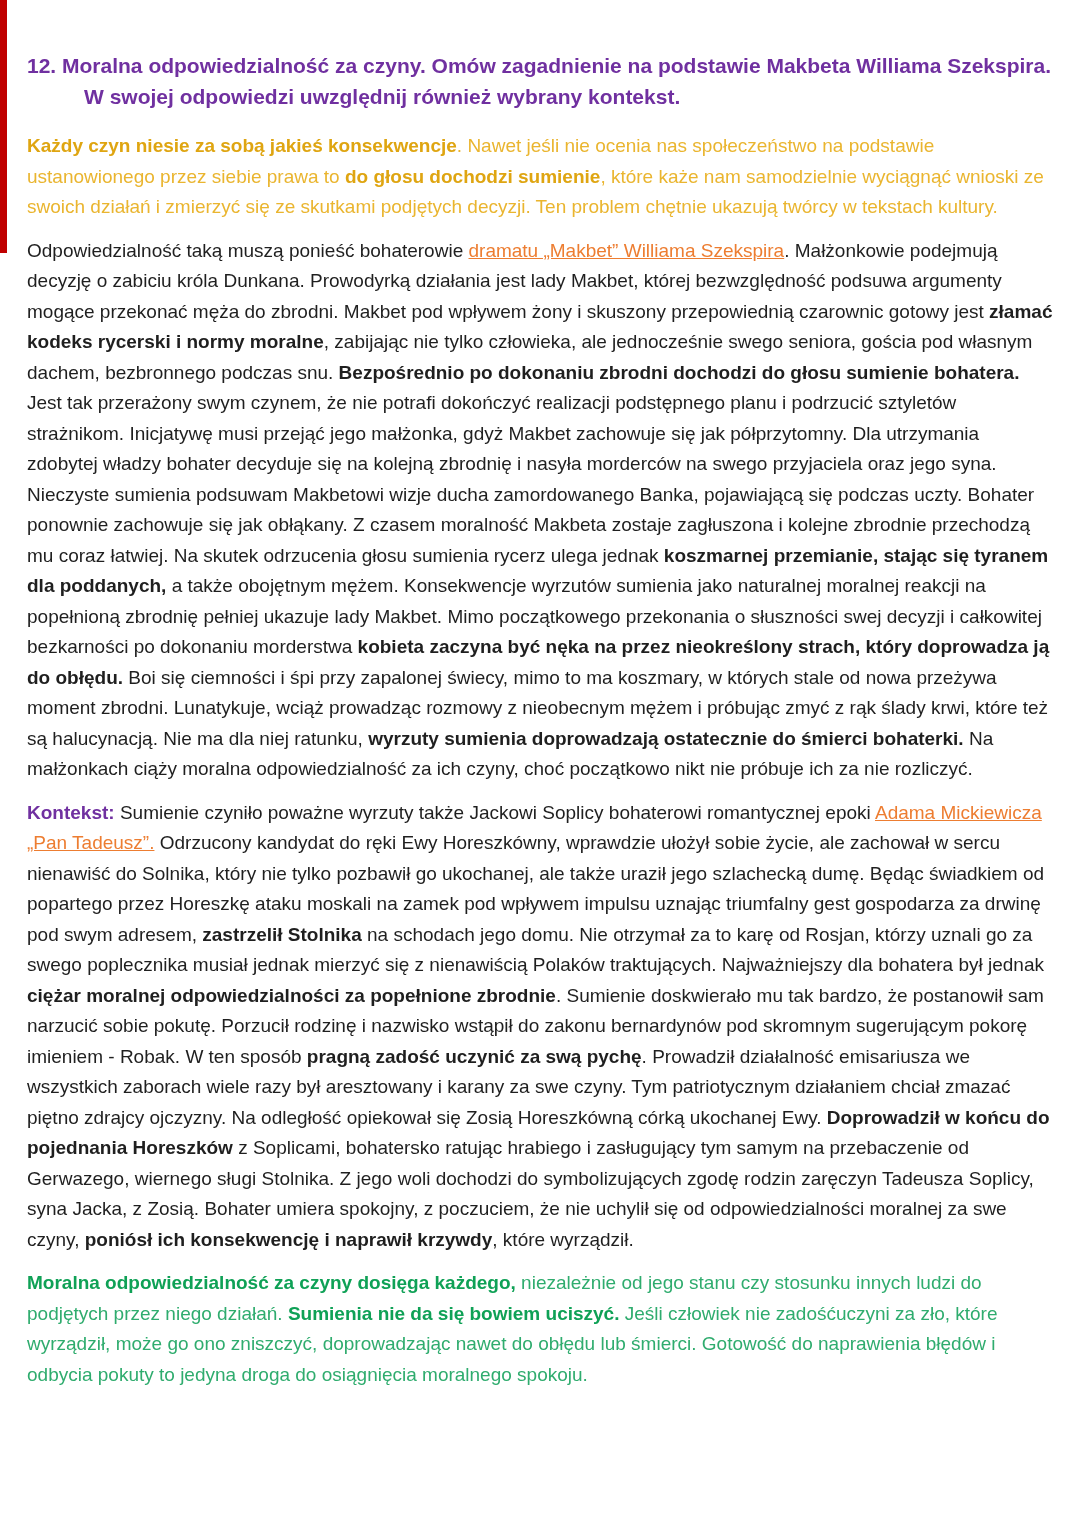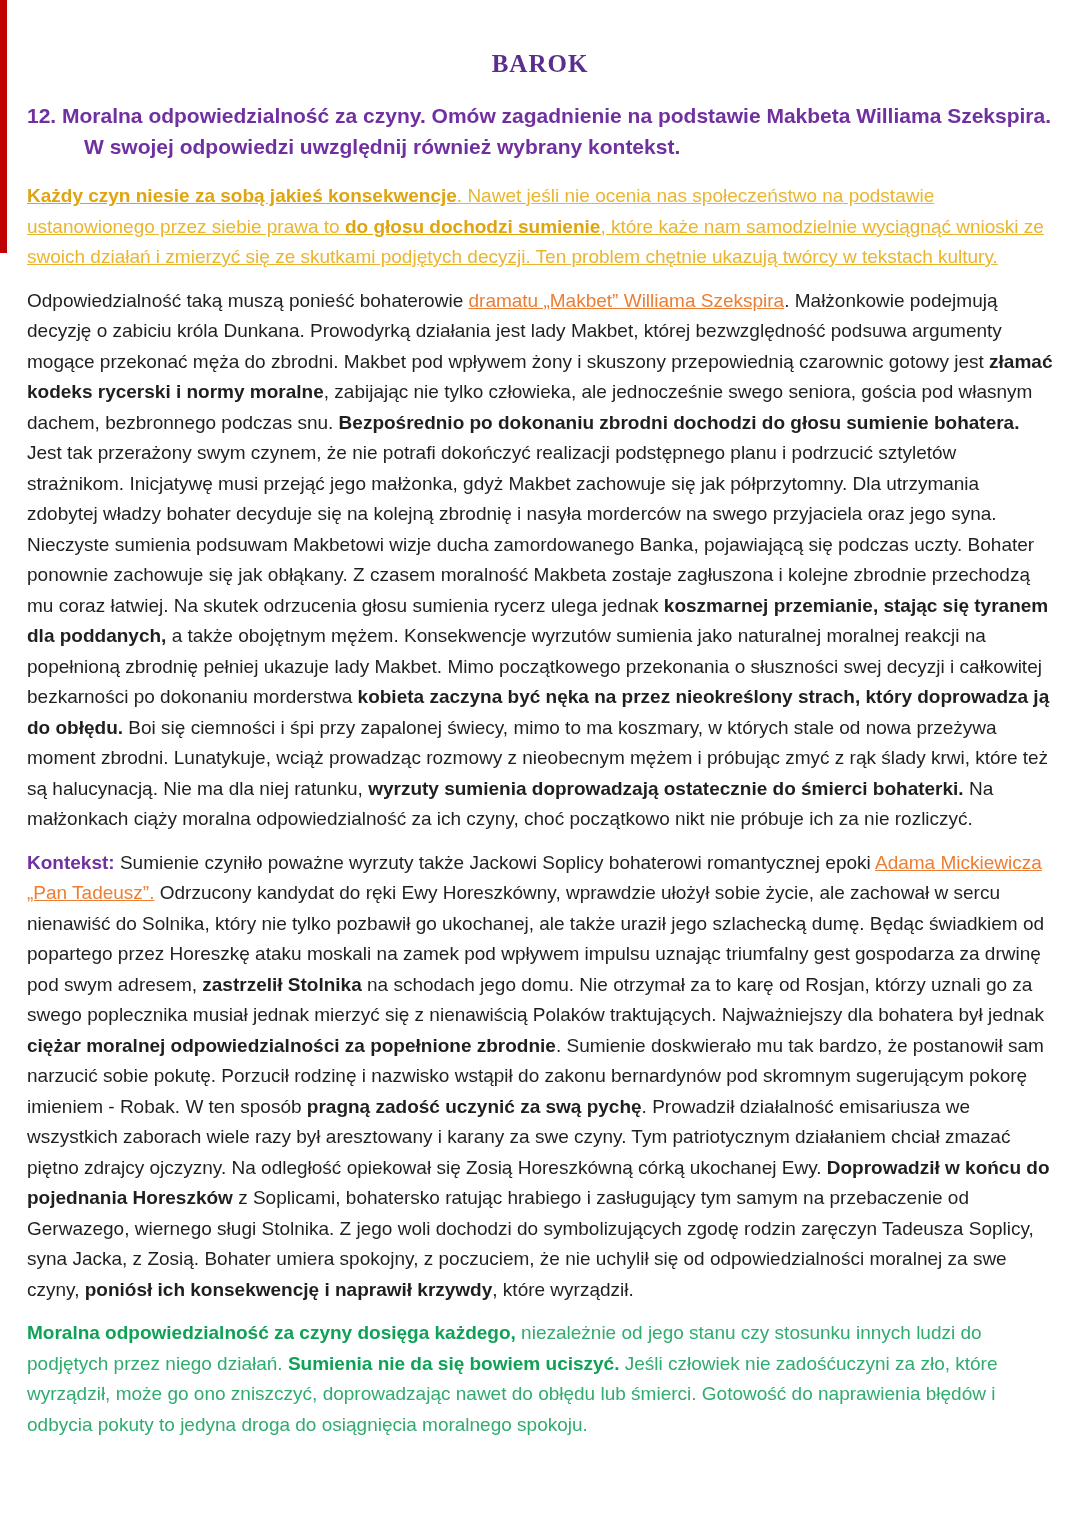--- a/index.html
+++ b/index.html
@@ -45,36 +45,35 @@
   }
   .para {
     margin: 0 0 13px 0;
     font-size: 19px;
     line-height: 30.5px;
     color: var(--body, #1f1f1f);
     text-align: left;
   }
   .para:last-child { margin-bottom: 11px; }
   .b { font-weight: 700; }
-  .c-gold   { color: var(--gold, #eab52f); text-decoration: underline; }
+  .c-gold   { color: var(--gold, #eab52f); }
   .b.c-gold { color: var(--gold_bold, #dfa511); }
   .c-blue   { color: var(--blue, #2b86c8); }
   .b.c-blue { color: var(--blue_bold, #1b74ba); }
   .c-orange { color: var(--orange, #ed7d31); text-decoration: underline; }
   .c-purple { color: var(--heading_purple, #7030a0); }
   .c-green  { color: var(--green, #2fac6e); }
   .b.c-green{ color: var(--green_bold, #0fa156); }
 </style>
 </head>
 <body>
 
 <div class="red-strip"></div>
 
 <div class="page">
-  <h1 class="doc-title">BAROK</h1>
 
   <div class="q-heading"><span class="b c-purple">12. Moralna odpowiedzialność za czyny. Omów zagadnienie na podstawie Makbeta Williama Szekspira. W swojej odpowiedzi uwzględnij również wybrany kontekst.</span></div>
 
   <p class="para"><span class="b c-gold">Każdy czyn niesie za sobą jakieś konsekwencje</span><span class="c-gold">. Nawet jeśli nie ocenia nas społeczeństwo na podstawie ustanowionego przez siebie prawa to </span><span class="b c-gold">do głosu dochodzi sumienie</span><span class="c-gold">, które każe nam samodzielnie wyciągnąć wnioski ze swoich działań i zmierzyć się ze skutkami podjętych decyzji. Ten problem chętnie ukazują twórcy w tekstach kultury.</span></p>
 
 
   <p class="para"><span>Odpowiedzialność taką muszą ponieść bohaterowie </span><span class="c-orange">dramatu „Makbet” Williama Szekspira</span><span>. Małżonkowie podejmują decyzję o zabiciu króla Dunkana. Prowodyrką działania jest lady Makbet, której bezwzględność podsuwa argumenty mogące przekonać męża do zbrodni. Makbet pod wpływem żony i skuszony przepowiednią czarownic gotowy jest </span><span class="b">złamać kodeks rycerski i normy moralne</span><span>, zabijając nie tylko człowieka, ale jednocześnie swego seniora, gościa pod własnym dachem, bezbronnego podczas snu. </span><span class="b">Bezpośrednio po dokonaniu zbrodni dochodzi do głosu sumienie bohatera.</span><span> Jest tak przerażony swym czynem, że nie potrafi dokończyć realizacji podstępnego planu i podrzucić sztyletów strażnikom. Inicjatywę musi przejąć jego małżonka, gdyż Makbet zachowuje się jak półprzytomny. Dla utrzymania zdobytej władzy bohater decyduje się na kolejną zbrodnię i nasyła morderców na swego przyjaciela oraz jego syna. Nieczyste sumienia podsuwam Makbetowi wizje ducha zamordowanego Banka, pojawiającą się podczas uczty. Bohater ponownie zachowuje się jak obłąkany. Z czasem moralność Makbeta zostaje zagłuszona i kolejne zbrodnie przechodzą mu coraz łatwiej. Na skutek odrzucenia głosu sumienia rycerz ulega jednak </span><span class="b">koszmarnej przemianie, stając się tyranem dla poddanych,</span><span> a także obojętnym mężem. Konsekwencje wyrzutów sumienia jako naturalnej moralnej reakcji na popełnioną zbrodnię pełniej ukazuje lady Makbet. Mimo początkowego przekonania o słuszności swej decyzji i całkowitej bezkarności po dokonaniu morderstwa </span><span class="b">kobieta zaczyna być nęka na przez nieokreślony strach, który doprowadza ją do obłędu.</span><span> Boi się ciemności i śpi przy zapalonej świecy, mimo to ma koszmary, w których stale od nowa przeżywa moment zbrodni. Lunatykuje, wciąż prowadząc rozmowy z nieobecnym mężem i próbując zmyć z rąk ślady krwi, które też są halucynacją. Nie ma dla niej ratunku, </span><span class="b">wyrzuty sumienia doprowadzają ostatecznie do śmierci bohaterki.</span><span> Na małżonkach ciąży moralna odpowiedzialność za ich czyny, choć początkowo nikt nie próbuje ich za nie rozliczyć.</span></p>
 
   <p class="para"><span class="b c-purple">Kontekst:</span><span> Sumienie czyniło poważne wyrzuty także Jackowi Soplicy bohaterowi romantycznej epoki </span><span class="c-orange">Adama Mickiewicza „Pan Tadeusz”.</span><span> Odrzucony kandydat do ręki Ewy Horeszkówny, wprawdzie ułożył sobie życie, ale zachował w sercu nienawiść do Solnika, który nie tylko pozbawił go ukochanej, ale także uraził jego szlachecką dumę. Będąc świadkiem od popartego przez Horeszkę ataku moskali na zamek pod wpływem impulsu uznając triumfalny gest gospodarza za drwinę pod swym adresem, </span><span class="b">zastrzelił Stolnika</span><span> na schodach jego domu. Nie otrzymał za to karę od Rosjan, którzy uznali go za swego poplecznika musiał jednak mierzyć się z nienawiścią Polaków traktujących. Najważniejszy dla bohatera był jednak </span><span class="b">ciężar moralnej odpowiedzialności za popełnione zbrodnie</span><span>. Sumienie doskwierało mu tak bardzo, że postanowił sam narzucić sobie pokutę. Porzucił rodzinę i nazwisko wstąpił do zakonu bernardynów pod skromnym sugerującym pokorę imieniem - Robak. W ten sposób </span><span class="b">pragną zadość uczynić za swą pychę</span><span>. Prowadził działalność emisariusza we wszystkich zaborach wiele razy był aresztowany i karany za swe czyny. Tym patriotycznym działaniem chciał zmazać piętno zdrajcy ojczyzny. Na odległość opiekował się Zosią Horeszkówną córką ukochanej Ewy. </span><span class="b">Doprowadził w końcu do pojednania Horeszków</span><span> z Soplicami, bohatersko ratując hrabiego i zasługujący tym samym na przebaczenie od Gerwazego, wiernego sługi Stolnika. Z jego woli dochodzi do symbolizujących zgodę rodzin zaręczyn Tadeusza Soplicy, syna Jacka, z Zosią. Bohater umiera spokojny, z poczuciem, że nie uchylił się od odpowiedzialności moralnej za swe czyny, </span><span class="b">poniósł ich konsekwencję i naprawił krzywdy</span><span>, które wyrządził.</span></p>
 

